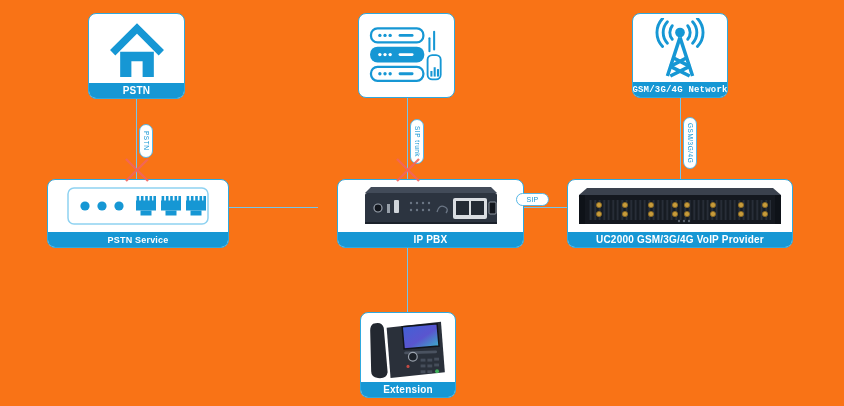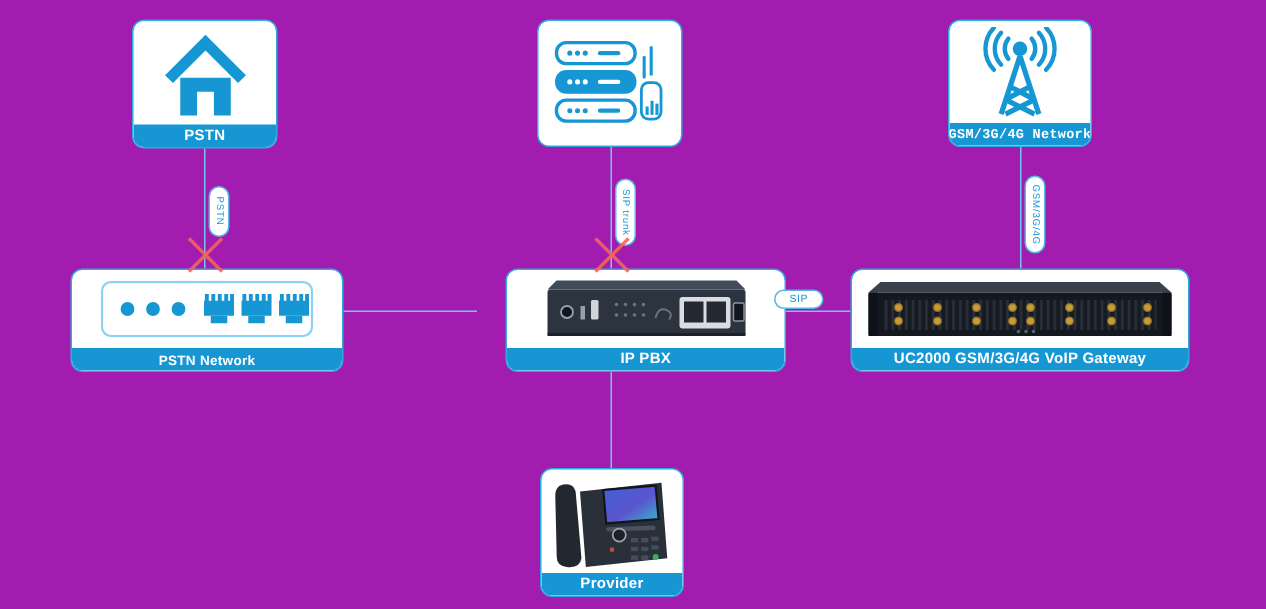--- a/index.html
+++ b/index.html
@@ -1,17 +1,17 @@
 <!DOCTYPE html>
 <html><head>
 <meta charset="utf-8">
 <style>
   html,body{margin:0;padding:0;background:#fff;}
   #stage{
-    position:relative;width:844px;height:406px;background:#a21caf;
+    position:relative;width:844px;height:406px;background:#f97316;
     font-family:"Liberation Sans", sans-serif;overflow:hidden;
   }
   .card{
     position:absolute;background:#fff;border:1.5px solid #2fa9de;border-radius:8px;
     display:flex;flex-direction:column;overflow:hidden;box-sizing:border-box;
   }
   .card-body{flex:1;display:flex;align-items:center;justify-content:center;}
   .card-footer{
     height:15px;flex:0 0 15px;background:#1697d4;color:#fff;font-weight:bold;
     font-size:10px;display:flex;align-items:center;justify-content:center;
@@ -159,21 +159,21 @@
             <rect x="1.6" y="0" width="2.6" height="5"></rect>
               <rect x="5.9" y="0" width="2.6" height="5"></rect>
               <rect x="10.2" y="0" width="2.6" height="5"></rect>
               <rect x="14.5" y="0" width="2.6" height="5"></rect>
               <rect x="18.4" y="0" width="2.6" height="5"></rect>
             <rect x="5.5" y="14.5" width="11" height="5"></rect>
           </g>
         </g>
       </svg>
     </div>
-    <div class="card-footer small">PSTN Network</div>
+    <div class="card-footer small">PSTN Service</div>
   </div>
 
   <div class="card" style="left:318px;top:179px;width:187px;height:69px;margin-left:19px;">
     <div class="card-body">
       <svg width="140" height="44" viewBox="0 0 140 44">
         <polygon points="10,3 130,3 136,9 4,9" fill="#424b59"></polygon>
         <rect x="4" y="9" width="132" height="31" rx="2" fill="#2c3440"></rect>
         <rect x="4" y="38" width="132" height="2" fill="#1b212b"></rect>
         <circle cx="17" cy="24" r="4" fill="#12161d" stroke="#9aa2ad" stroke-width="1.2"></circle>
         <rect x="26" y="20" width="3" height="9" fill="#98a0aa"></rect>
@@ -230,21 +230,21 @@
         </g>
         <g fill="#5a626e">
           <circle cx="104" cy="38" r="1.2"></circle>
             <circle cx="109" cy="38" r="1.2"></circle>
             <circle cx="114" cy="38" r="1.2"></circle>
         </g>
         <rect x="4" y="12" width="6" height="29" fill="#0e1218"></rect>
         <rect x="200" y="12" width="6" height="29" fill="#0e1218"></rect>
       </svg>
     </div>
-    <div class="card-footer">UC2000 GSM/3G/4G VoIP Gateway</div>
+    <div class="card-footer">UC2000 GSM/3G/4G VoIP Provider</div>
   </div>
 
   <div class="card" style="left:360px;top:312px;width:96px;height:86px;">
     <div class="card-body">
       <svg width="82" height="64" viewBox="0 0 84 66">
         <defs>
           <linearGradient id="scr" x1="0" y1="0" x2="1" y2="1">
             <stop offset="0" stop-color="#3f62d6"></stop>
             <stop offset="0.55" stop-color="#5a55cf"></stop>
             <stop offset="1" stop-color="#37b9c8"></stop>
@@ -267,16 +267,16 @@
           <rect x="55" y="50" width="5" height="3"></rect>
             <rect x="62" y="50" width="5" height="3"></rect>
             <rect x="69" y="49" width="5" height="3"></rect>
           <rect x="55" y="56" width="5" height="3"></rect>
             <rect x="62" y="56" width="5" height="3"></rect>
         </g>
         <circle cx="72" cy="57" r="2" fill="#3fae5a"></circle>
         <circle cx="42" cy="52" r="1.6" fill="#c34a44"></circle>
       </svg>
     </div>
-    <div class="card-footer">Provider</div>
+    <div class="card-footer">Extension</div>
   </div>
 
 </div>
 
 </body></html>

